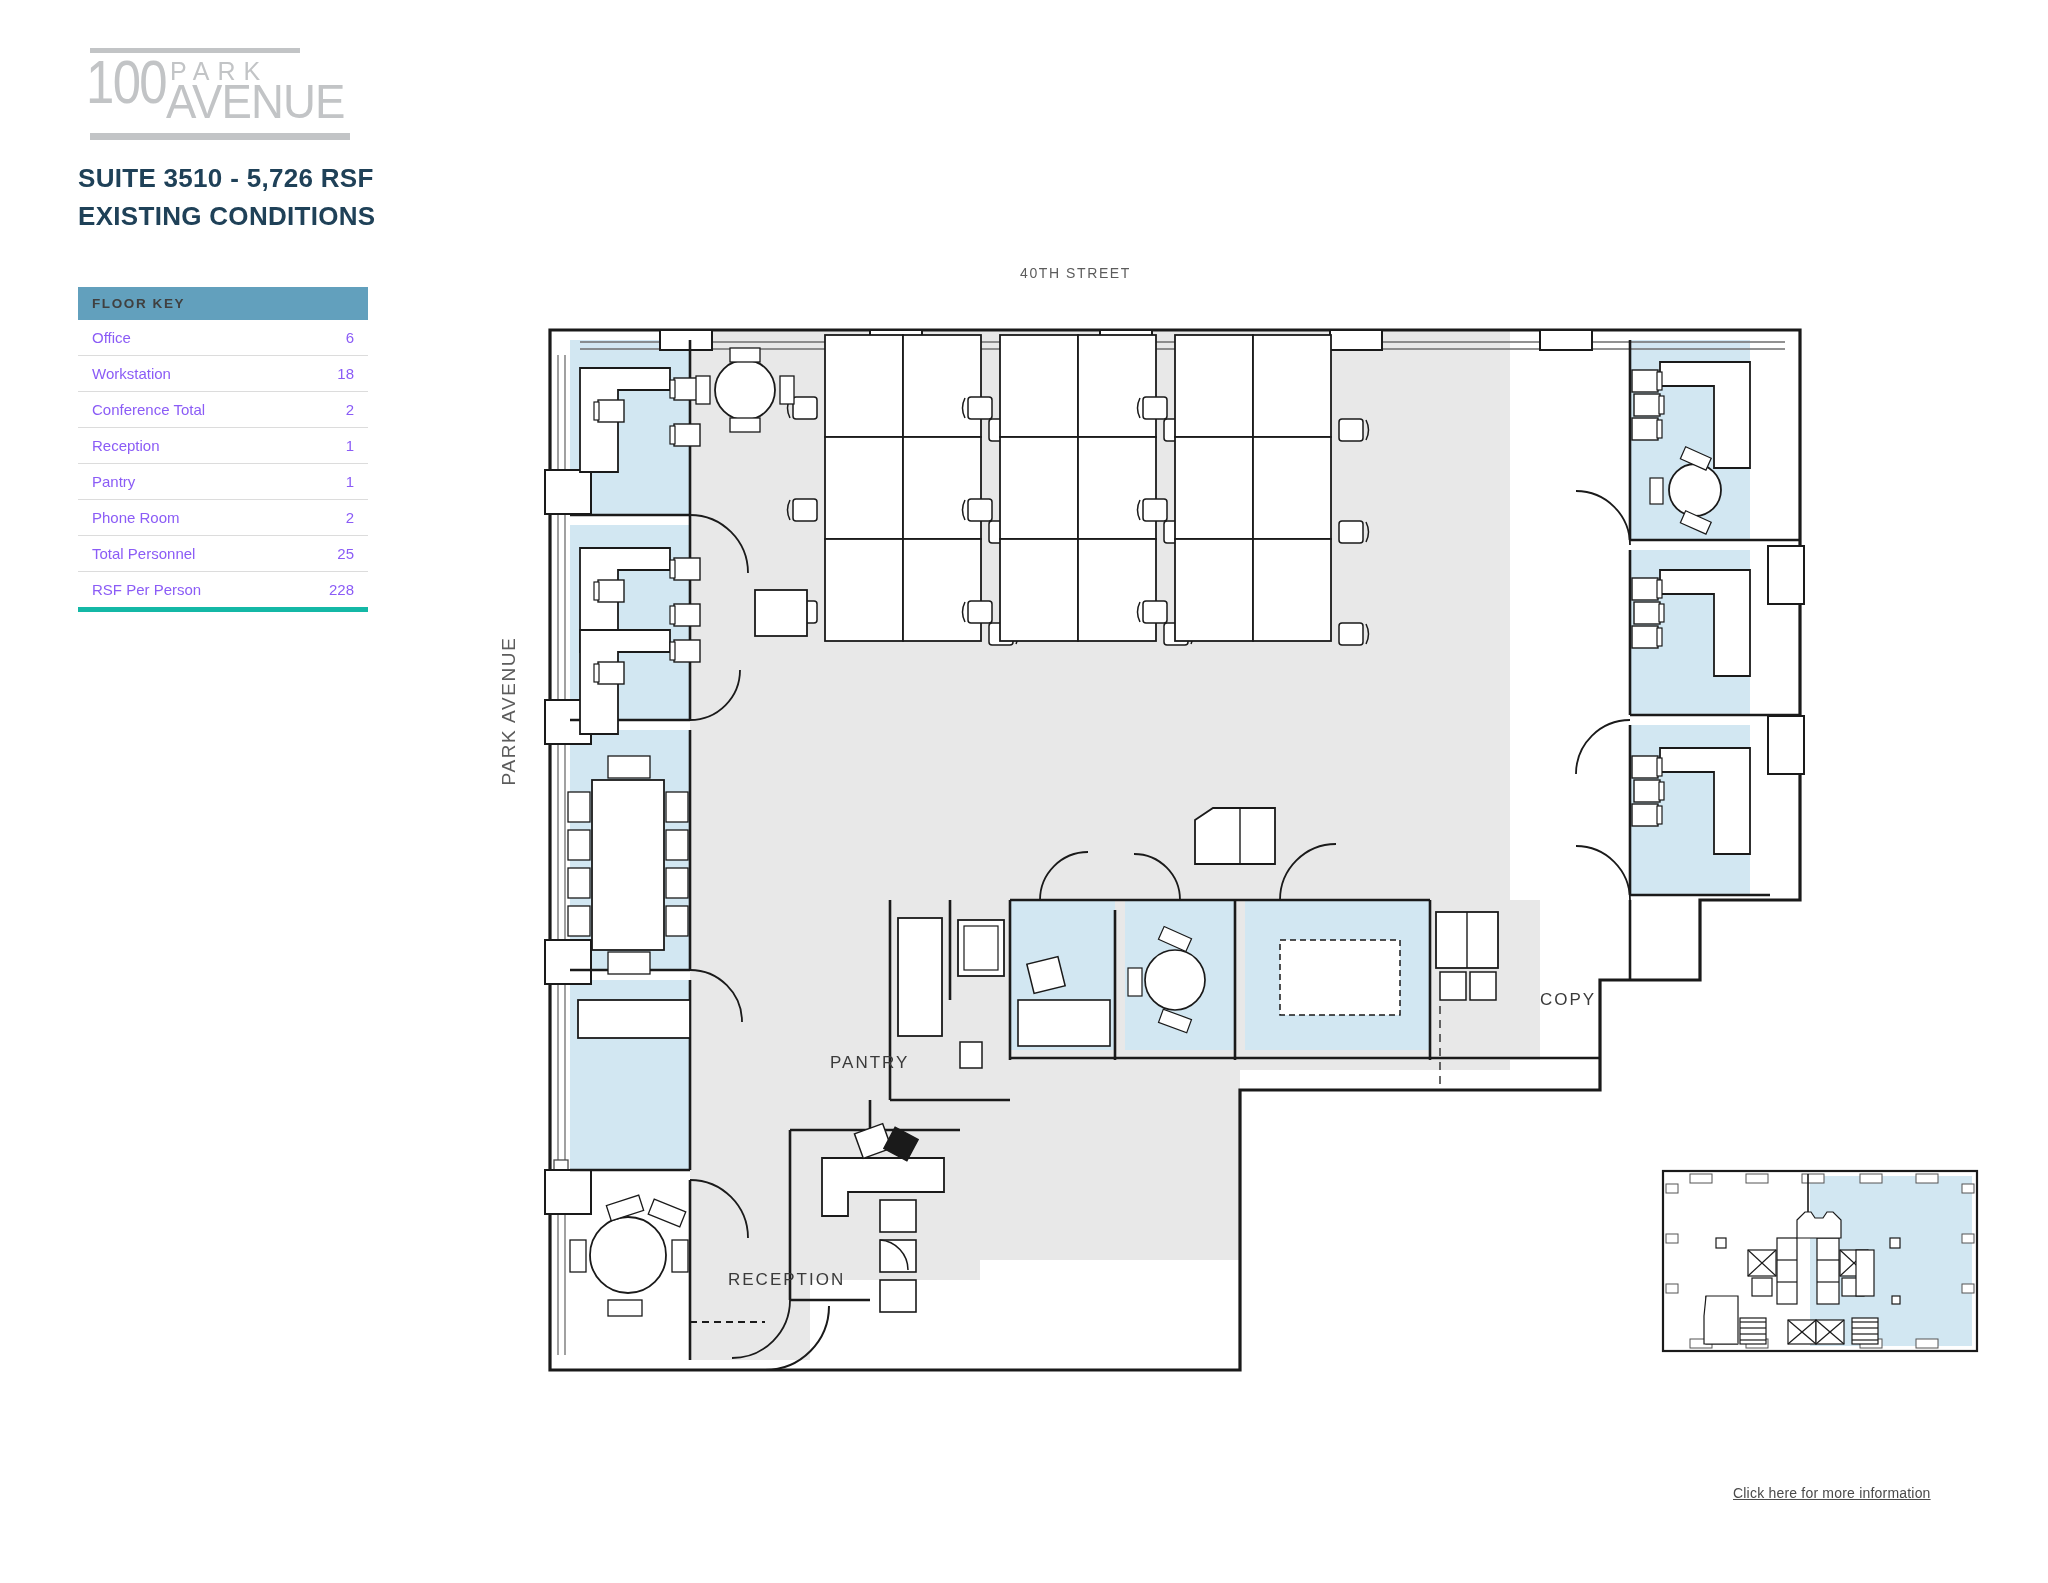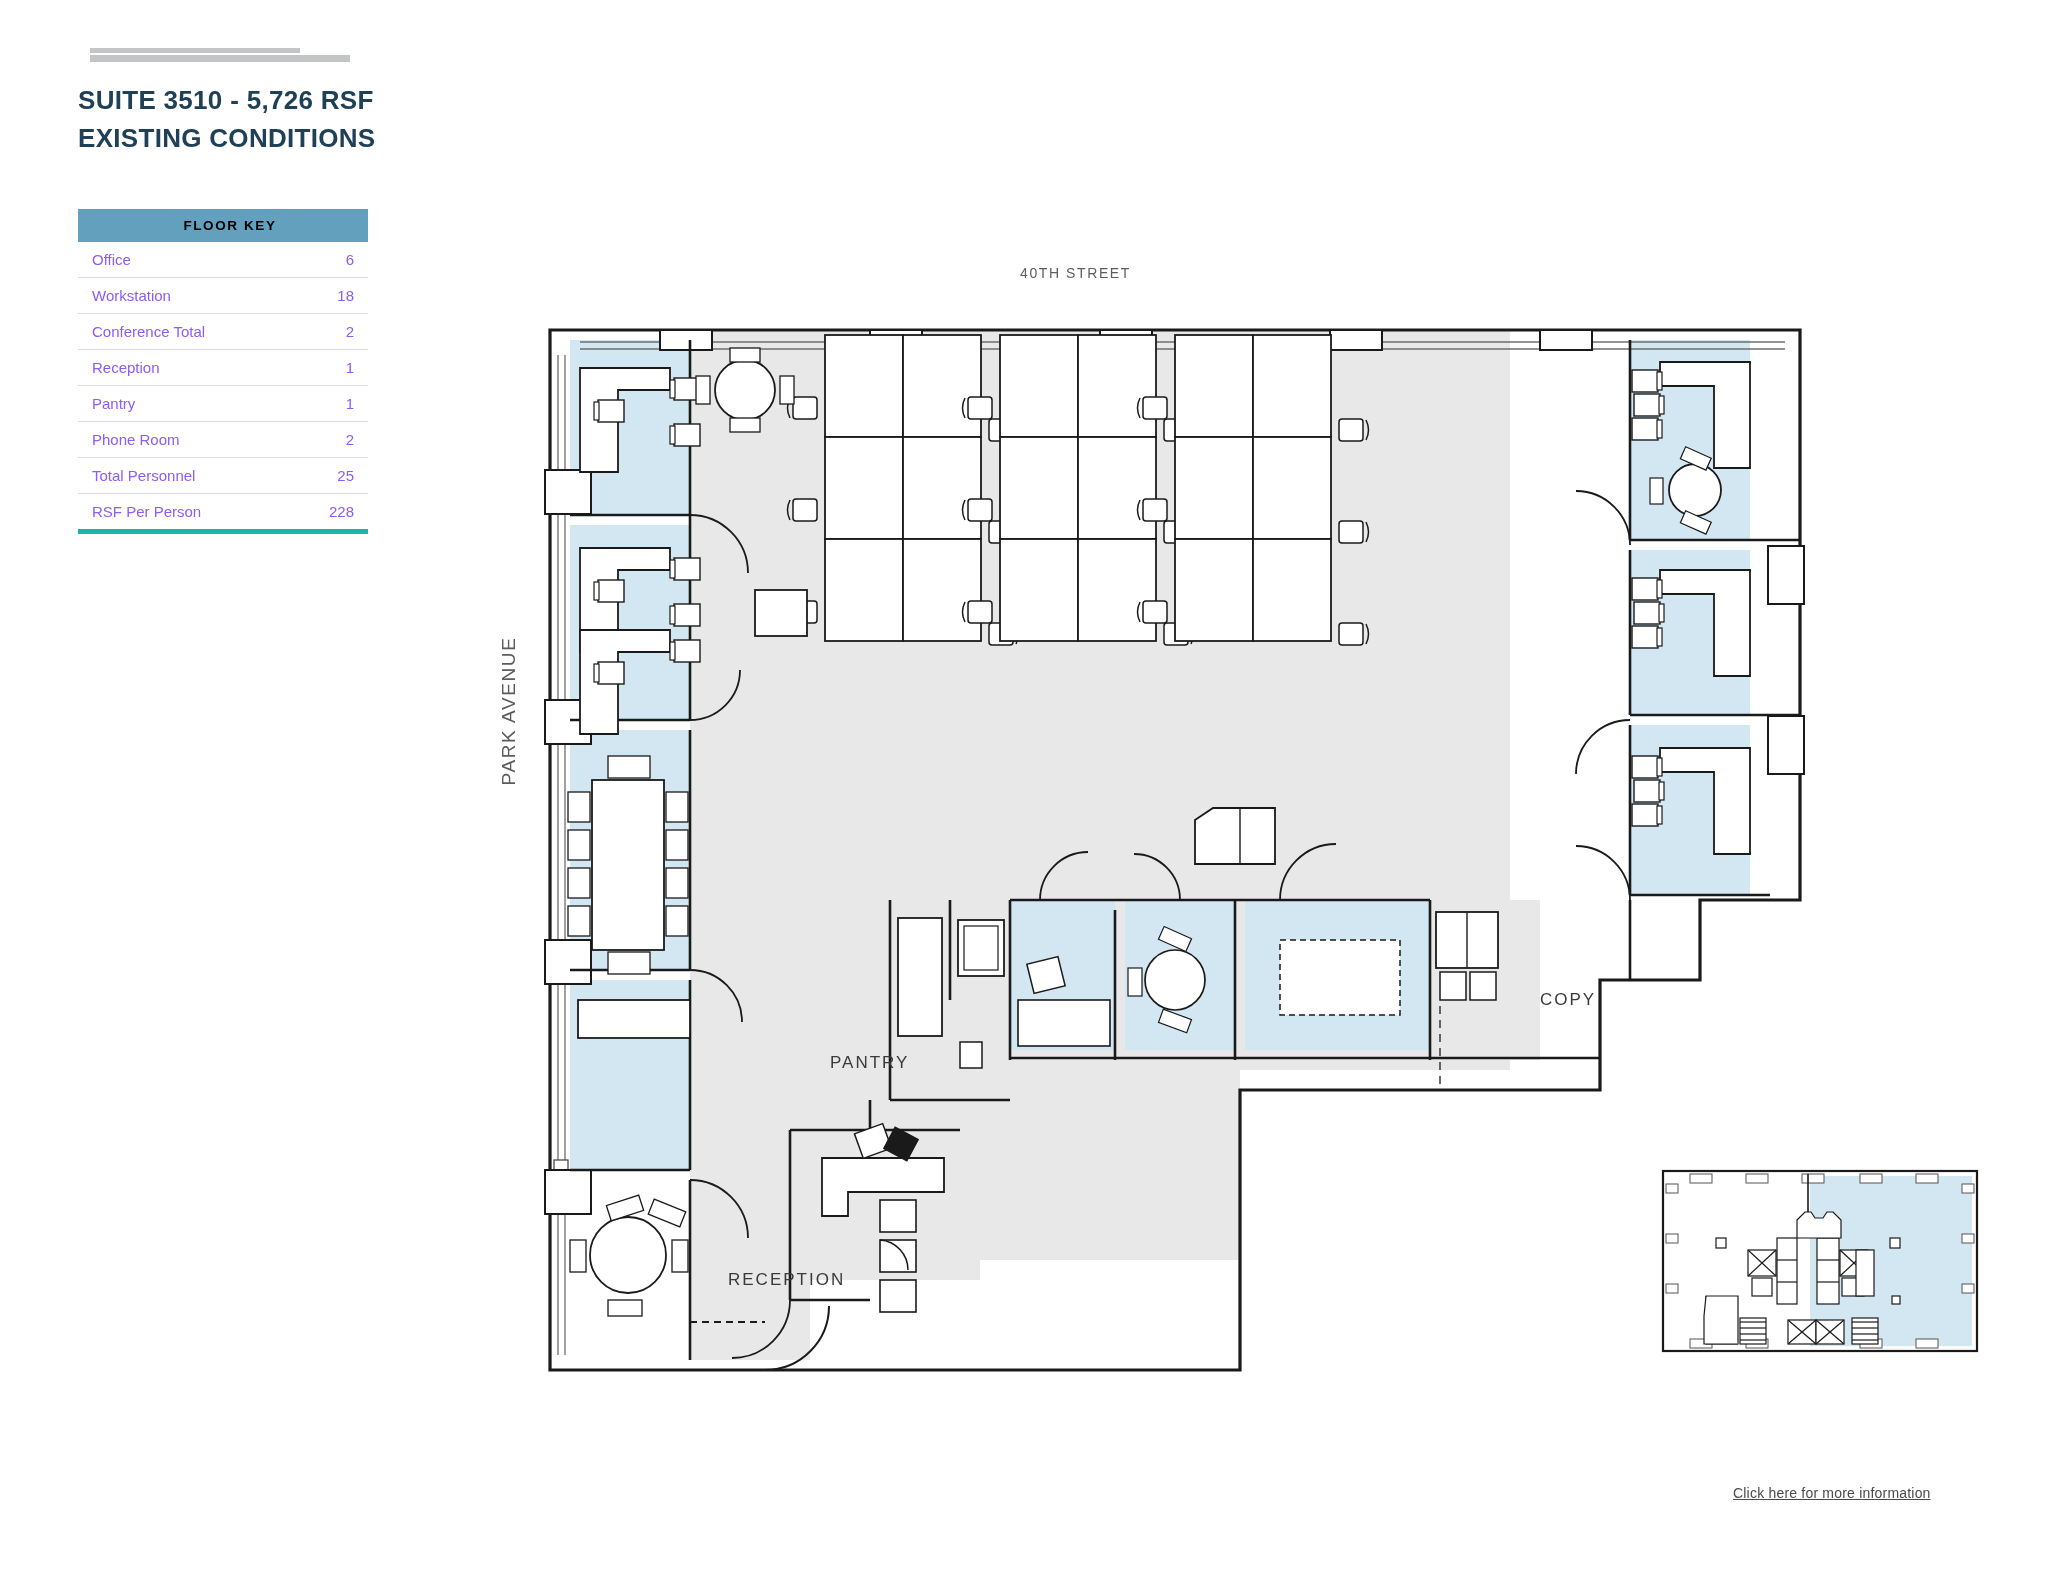--- a/index.html
+++ b/index.html
@@ -52,23 +52,23 @@
     font-size: 26px; font-weight: bold; color: #1f4158;
     letter-spacing: 0.3px; line-height: 1.45;
   }
 
   
   #floor-key {
     margin-top: 52px; width: 290px;
     border-collapse: collapse;
   }
   #floor-key caption {
-    background: #62a0bd; color: #000000;
+    background: #62a0bd; color: #404040;
     font-size: 13.5px; font-weight: bold; letter-spacing: 1.6px;
-    text-align: center; padding: 9px 0 9px 14px;
+    text-align: left; padding: 9px 0 9px 14px;
     caption-side: top;
   }
   #floor-key td {
     border-bottom: 1px solid #dcdcdc;
     font-size: 15px; color: #8b5cf6; padding: 9px 0 9px 14px;
     font-weight: 300;
   }
   #floor-key td.val { text-align: right; padding-right: 14px; }
   #floor-key tr:last-child td { border-bottom: 5px solid #14b8a6; }
 
@@ -108,20 +108,25 @@
     font-weight: 300; letter-spacing: 0.2px;
   }
 </style>
 </head>
 <body>
 
 <div id="left-panel">
 
   <div id="logo">
     <div class="logo-rule-top"></div>
+    <div class="logo-body">
+      <div class="logo-100">100</div>
+      <div class="logo-park">PARK</div>
+      <div class="logo-avenue">AVENUE</div>
+    </div>
     <div class="logo-rule-bottom"></div>
   </div>
 
   <div id="title-block">
     <div class="title-line">SUITE 3510 - 5,726 RSF</div>
     <div class="title-line">EXISTING CONDITIONS</div>
   </div>
 
   <table id="floor-key">
     <caption>FLOOR KEY</caption>

